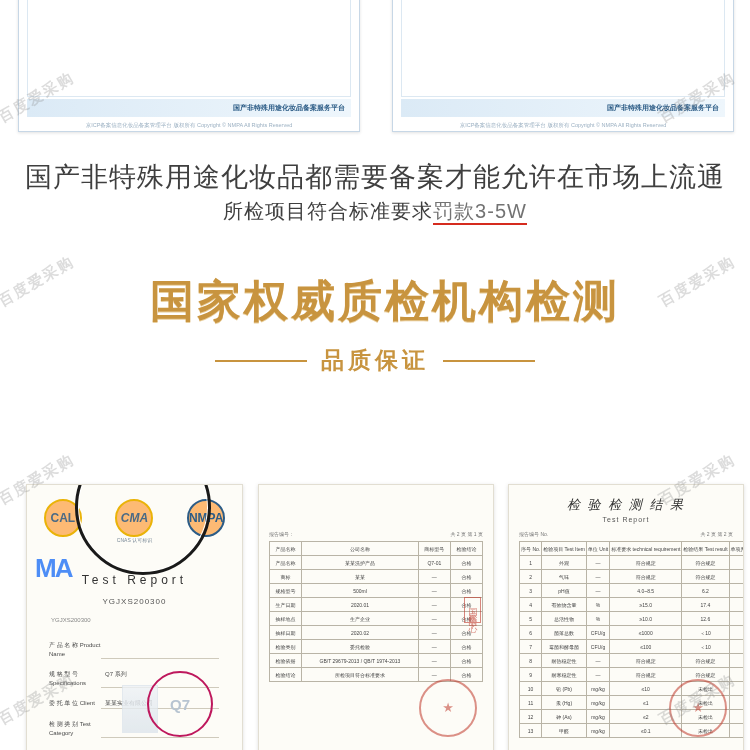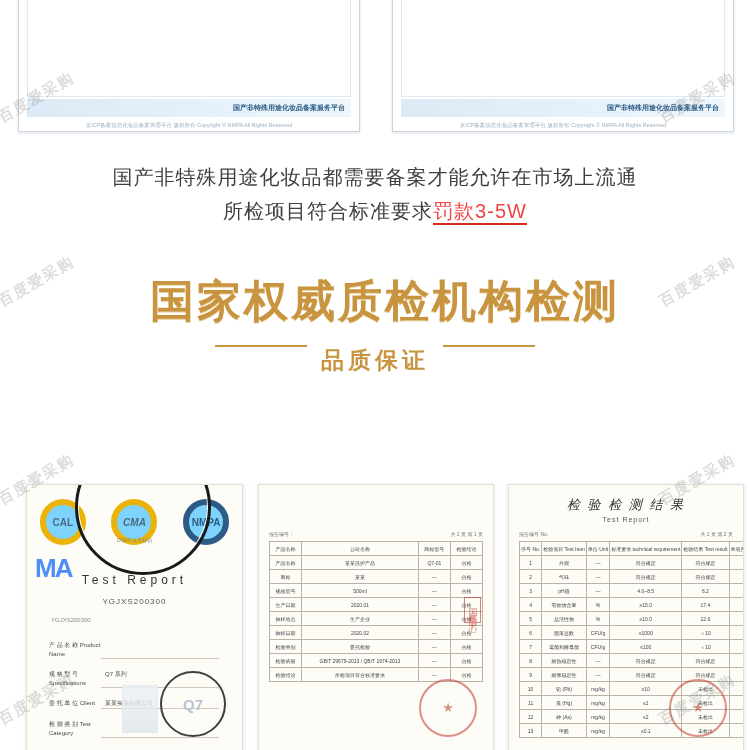--- a/index.html
+++ b/index.html
@@ -39,38 +39,38 @@
   .copyright{
     position:absolute;left:0;right:0;bottom:2px;text-align:center;
     font-size:5.5px;color:#9bb0c2;
   }
 
   
   #notice{
     position:absolute;left:0;right:0;top:160px;text-align:center;
     color:#3f3f3f;
   }
-  #notice .l1{font-size:20px;letter-spacing:1px;line-height:34px;}
+  #notice .l1{font-size:27px;letter-spacing:1px;line-height:34px;}
   #notice .l2{font-size:20px;letter-spacing:1px;line-height:34px;}
   .fine{
-    color:#ef4444;border-bottom:2px solid #d52b1e;padding-bottom:1px;
+    color:#737373;border-bottom:2px solid #d52b1e;padding-bottom:1px;
   }
 
   
   #headline{
     position:absolute;left:0;right:0;top:272px;text-align:center;
   }
   #headline .main{
     font-size:44px;font-weight:bold;color:#c8943f;letter-spacing:3px;
     font-family:"DejaVu Sans","Liberation Sans",sans-serif;
     text-shadow:0 1px 0 #e9cf9e;
     padding-left:20px;
   }
   #headline .sub-wrap{
-    margin-top:14px;display:flex;justify-content:center;gap:14px;
+    margin-top:14px;display:flex;align-items:center;justify-content:center;gap:14px;
   }
   #headline .rule{width:92px;height:2px;background:#c8943f;}
   #headline .sub{
     font-size:23px;font-weight:bold;color:#c8943f;letter-spacing:4px;
   }
 
   
   .cert{
     position:absolute;top:484px;background:#fdfcf7;
     border:1px solid #e2ded2;box-shadow:0 1px 4px rgba(0,0,0,.13);
@@ -80,22 +80,22 @@
   #cert2{left:258px;width:234px;height:266px;}
   #cert3{left:508px;width:234px;height:266px;}
 
   
   .c1-logos{
     position:absolute;top:14px;left:0;right:0;display:flex;
     justify-content:space-around;align-items:center;
   }
   .seal{
     width:34px;height:34px;border-radius:50%;
-    border:6px solid #eab308;display:flex;align-items:center;justify-content:center;
-    font-size:10px;color:#4b6a85;font-weight:bold;background:#7dd3fc;
+    border:2px solid #eab308;display:flex;align-items:center;justify-content:center;
+    font-size:12px;color:#4b6a85;font-weight:bold;background:#fdba74;
   }
   .seal.cnas{border-color:#2c5c86;color:#2c5c86;}
   .seal-note{font-size:5px;color:#7a8a98;text-align:center;margin-top:2px;}
   .c1-title{
     position:absolute;top:56px;left:0;right:0;text-align:center;
     font-size:22px;font-weight:bold;color:#2b2b2b;letter-spacing:2px;
   }
   .c1-sub{
     position:absolute;top:88px;left:0;right:0;text-align:center;
     font-size:12px;color:#333;letter-spacing:4px;
@@ -115,22 +115,22 @@
   .c1-f{display:flex;font-size:6px;color:#4a4a4a;margin-bottom:11px;}
   .c1-f .k{width:52px;flex:none;line-height:1.5;}
   .c1-f .v{border-bottom:1px solid #cfcabc;flex:1;padding-left:4px;}
   .magnifier{
     position:absolute;left:48px;top:-46px;width:130px;height:130px;
     border-radius:50%;border:3px solid #1a1a1a;
     box-shadow:0 0 0 1px #fff inset;
     background:transparent;
   }
   .ghost-q7{
-    position:absolute;right:16px;bottom:14px;width:62px;height:62px;
-    border-radius:50%;border:2px solid #404040;color:#b7c4d1;
+    position:absolute;right:29px;bottom:14px;width:62px;height:62px;
+    border-radius:50%;border:2px solid #be185d;color:#b7c4d1;
     display:flex;align-items:center;justify-content:center;font-size:15px;
     font-weight:bold;
   }
   .ghost-mark{
     position:absolute;right:84px;bottom:18px;width:34px;height:46px;
     background:linear-gradient(#eef2f6,#dde5ec);border:1px solid #dde5ec;
     opacity:.8;
   }
 
   

